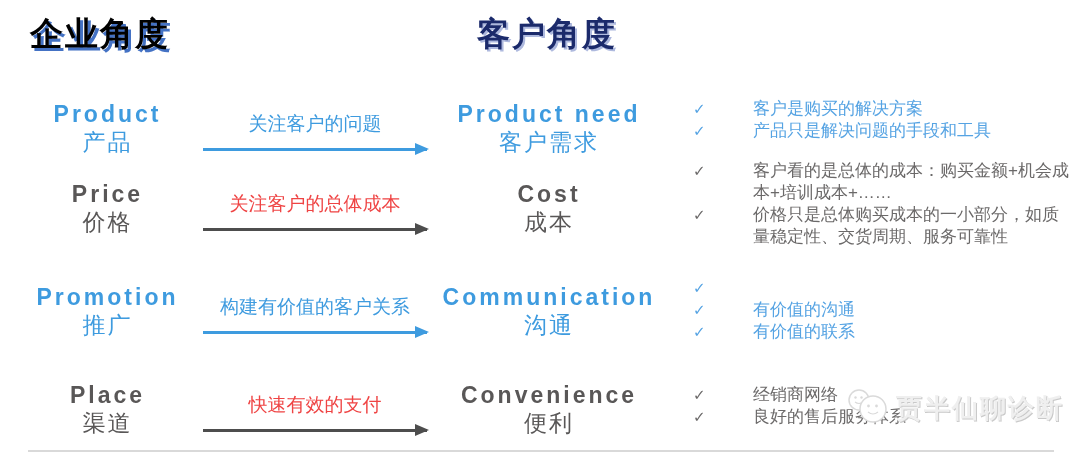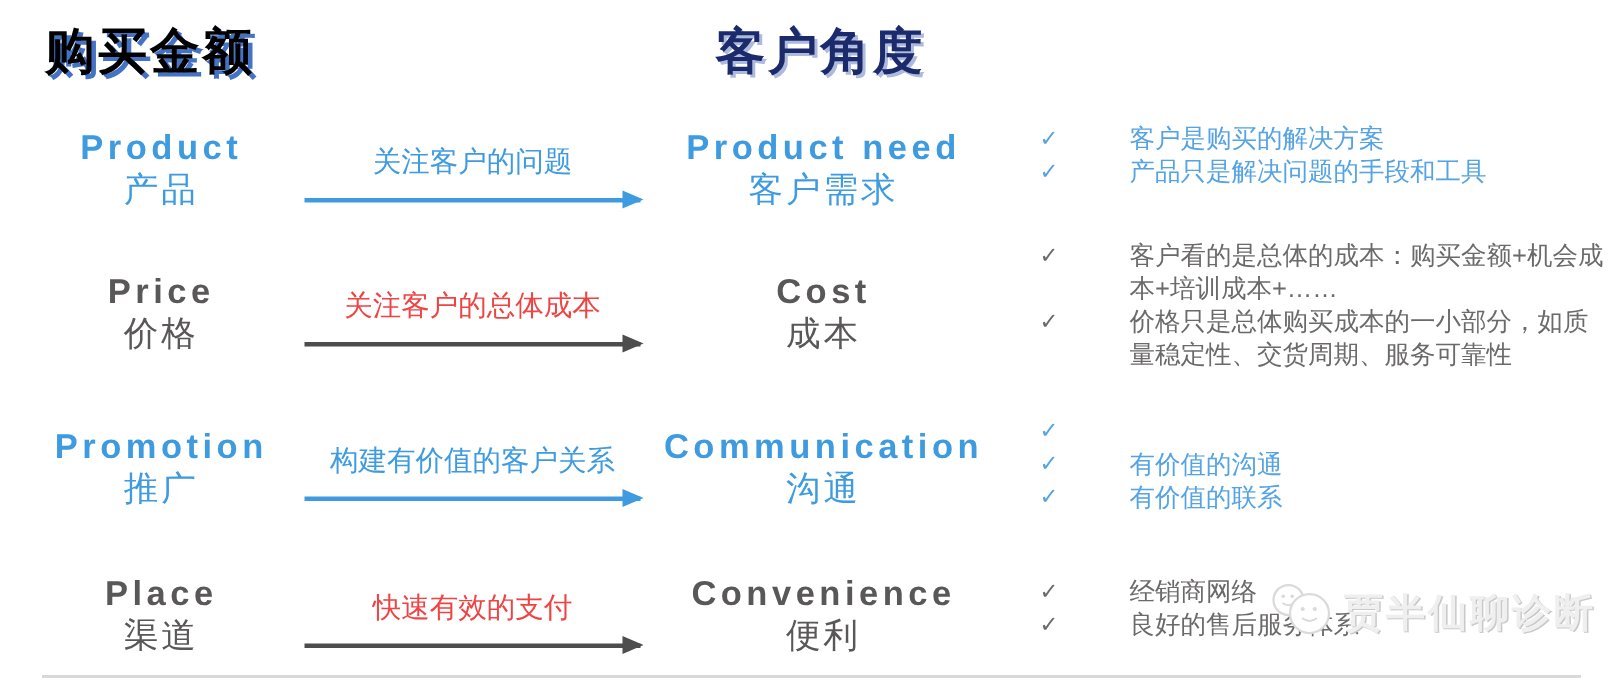--- a/index.html
+++ b/index.html
@@ -13,21 +13,21 @@
     font-size:33px;font-weight:bold;color:#000000;letter-spacing:2px;
     text-shadow:3px 3px 0 #4472c4;
   }
   .title-right{
     position:absolute;left:477px;top:12px;
     font-size:33px;font-weight:bold;color:#1b2a6b;letter-spacing:2px;
     text-shadow:2px 2px 0 #aeb9de;
   }
   
   .row{position:absolute;left:0;right:0;height:110px;}
-  .row-0{top:84px;padding-left:41px;}
+  .row-0{top:100px;padding-left:41px;}
   .row-1{top:180px;}
   .row-2{top:283px;}
   .row-3{top:381px;}
 
   .theme-blue{--label:#3e9bdf;--arrow:#3e9bdf;--bullet:#55a3e3;}
   .theme-dark{--label:#595757;--arrow:#4d4d4d;--bullet:#6b6969;}
 
   .p-label{position:absolute;left:15px;top:0;width:185px;text-align:center;color:var(--label);}
   .c-label{position:absolute;left:436px;top:0;width:226px;text-align:center;color:var(--label);}
   .p-label .en,.c-label .en{font-size:23px;font-weight:bold;letter-spacing:3px;line-height:28px;}
@@ -61,21 +61,21 @@
     white-space:nowrap;
   }
   
   .bottom-line{position:absolute;left:28px;right:26px;top:450px;height:2px;background:#d9d9d9;}
 </style>
 </head>
 <body>
 
 <div id="stage">
 
-  <div class="title-left">购买金额</div>
+  <div class="title-left">企业角度</div>
   <div class="title-right">客户角度</div>
 
   <div>
   <div class="row row-0 theme-blue">
     <div class="p-label">
       <div class="en">Product</div>
       <div class="cn">产品</div>
     </div>
     <div class="arrow-zone">
       <div class="arrow-label">关注客户的问题</div>

